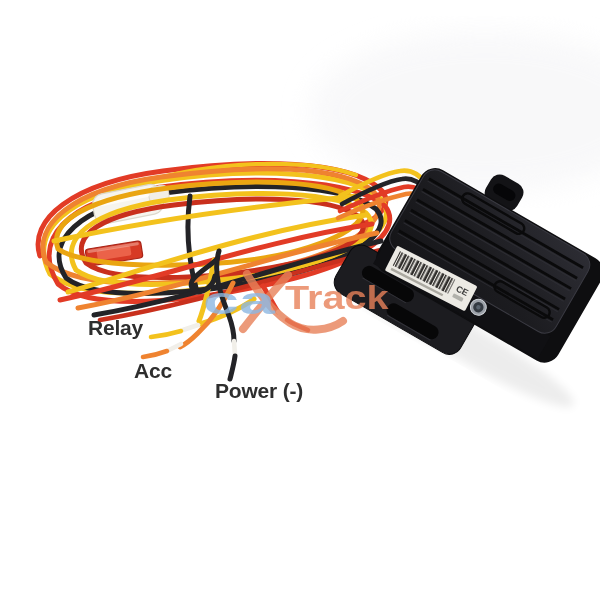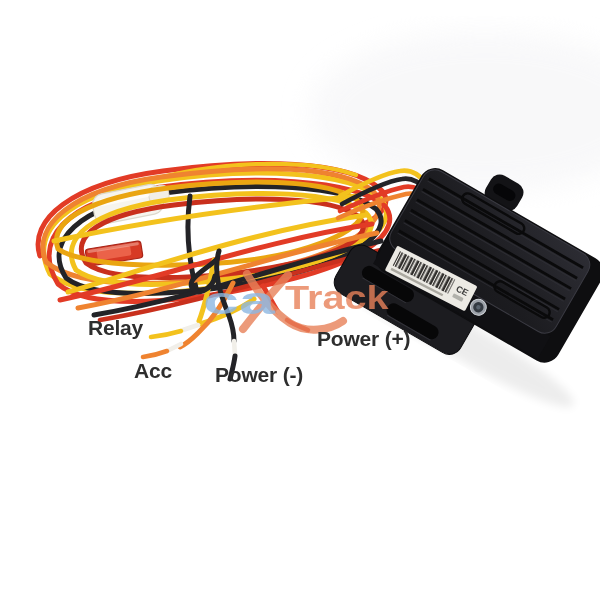--- a/index.html
+++ b/index.html
@@ -166,15 +166,14 @@
   </g>
 </svg>
 
 <div>
   <span class="wm wm-ca">ca</span>
   <span class="wm wm-track">Track</span>
 </div>
 
 <span class="label" style="left:88px;top:317px">Relay</span>
 <span class="label" style="left:134px;top:360px">Acc</span>
-<span class="label" style="left:215px;top:364px">Power (-)</span>
-<span class="label" style="left:317px;top:328px">Power (+)</span>
+<span class="label" style="left:215px;top:380px">Power (-)</span>
 </div>
 
 </body></html>

